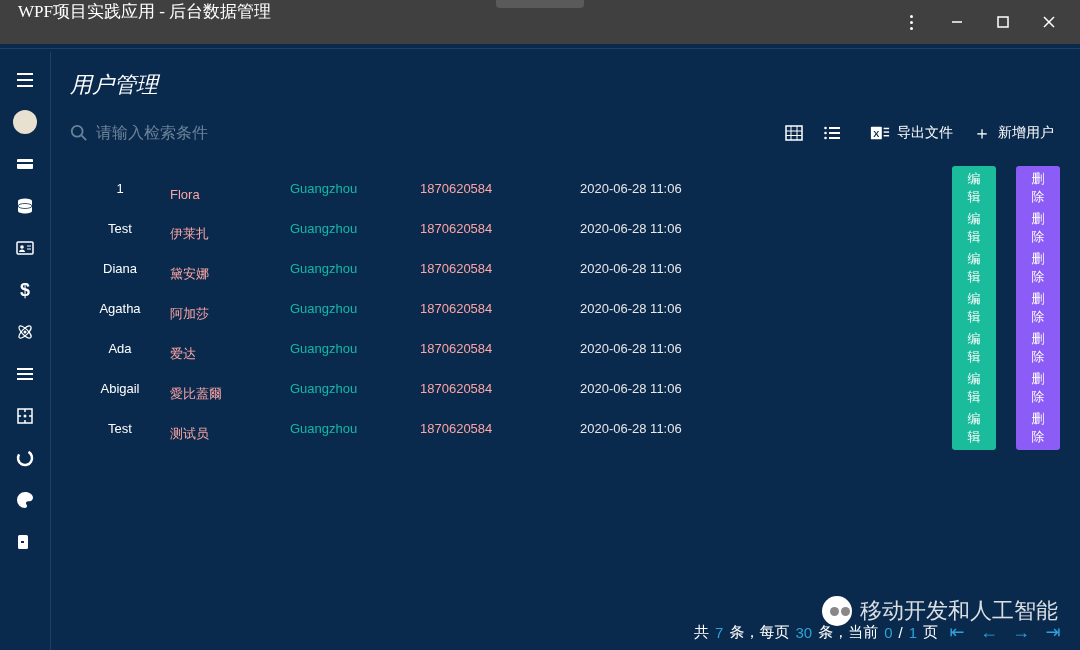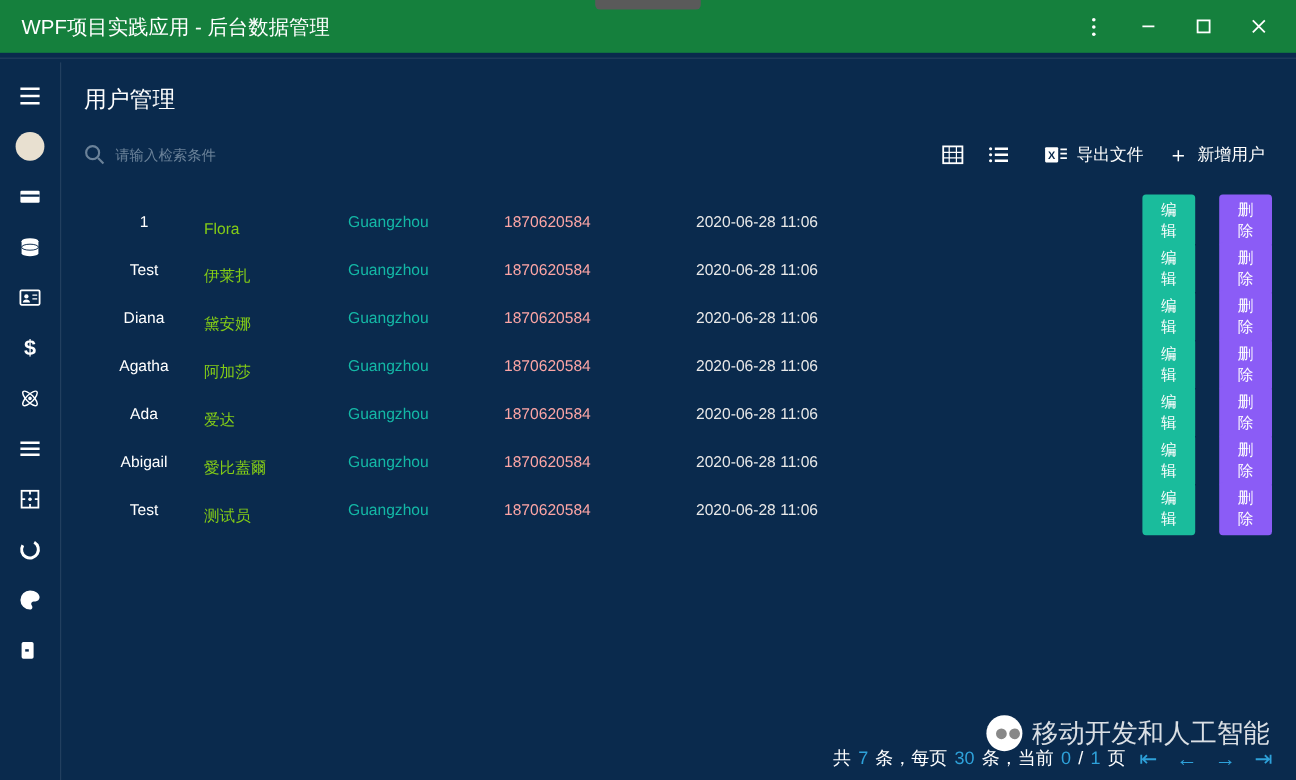--- a/index.html
+++ b/index.html
@@ -9,23 +9,23 @@
   font-family: "Microsoft YaHei", "Segoe UI", sans-serif;
   color: #fff;
   overflow: hidden;
   position: relative;
 }
 
 
 .titlebar {
   height: 44px;
   display: flex;
-  align-items: center;
   padding: 0 8px 0 18px;
-  background: #15803d;
+  background: #404040;
+  font-family: Liberation Serif, serif;
 }
 .titlebar .title { font-size: 17px; font-weight: 400; }
 .titlebar .spacer { flex: 1; }
 .titlebar .winbtn {
   width: 46px; height: 44px;
   display: flex; align-items: center; justify-content: center;
   color: #fff;
 }
 .titlebar .winbtn svg { width: 14px; height: 14px; }
 .titlebar .dots { display: flex; flex-direction: column; gap: 3px; }
@@ -71,34 +71,34 @@
 
 
 .main {
   position: absolute;
   top: 52px; left: 50px; right: 0; bottom: 0;
   display: flex; flex-direction: column;
 }
 .page-header {
   padding: 18px 20px 10px 20px;
 }
-.page-header .pgtitle { font-size: 19px; font-weight: 400; }
+.page-header .pgtitle { font-size: 22px; font-weight: 400; font-style: italic; }
 
 .toolbar {
   display: flex;
   align-items: center;
   padding: 10px 20px 14px 20px;
 }
 .search-wrap {
   display: flex; align-items: center; gap: 8px;
   color: #6b8299;
 }
 .search-wrap input {
   background: transparent; border: none; outline: none;
-  color: #5eead4; font-size: 12px; width: 200px;
+  color: #5eead4; font-size: 16px; width: 200px;
 }
 .search-wrap input::placeholder { color: #6b8299; }
 .toolbar .spacer { flex: 1; }
 .tool-icon {
   width: 28px; height: 26px;
   display: flex; align-items: center; justify-content: center;
   color: #fff; margin-right: 10px;
 }
 .tool-btn {
   display: flex; align-items: center; gap: 7px;
@@ -112,21 +112,21 @@
   padding: 6px 20px 0 20px;
 }
 .row {
   display: grid;
   grid-template-columns: 100px 120px 130px 140px 170px 1fr 108px;
   align-items: center;
   height: 40px;
   font-size: 13px;
 }
 .row .c1 { text-align: center; color: #fff; }
-.row .c2 { color: #84cc16; margin-top: 12px; }
+.row .c2 { color: #fca5a5; margin-top: 12px; }
 .row .c3 { color: #14b8a6; }
 .row .c4 { color: #fca5a5; }
 .row .c5 { color: #e8e8e8; margin-left: 20px; }
 .row .actions { display: flex; gap: 20px; justify-content: flex-end; }
 .btn {
   padding: 4px 12px;
   border-radius: 3px;
   font-size: 13px;
   color: #fff;
   border: none;

